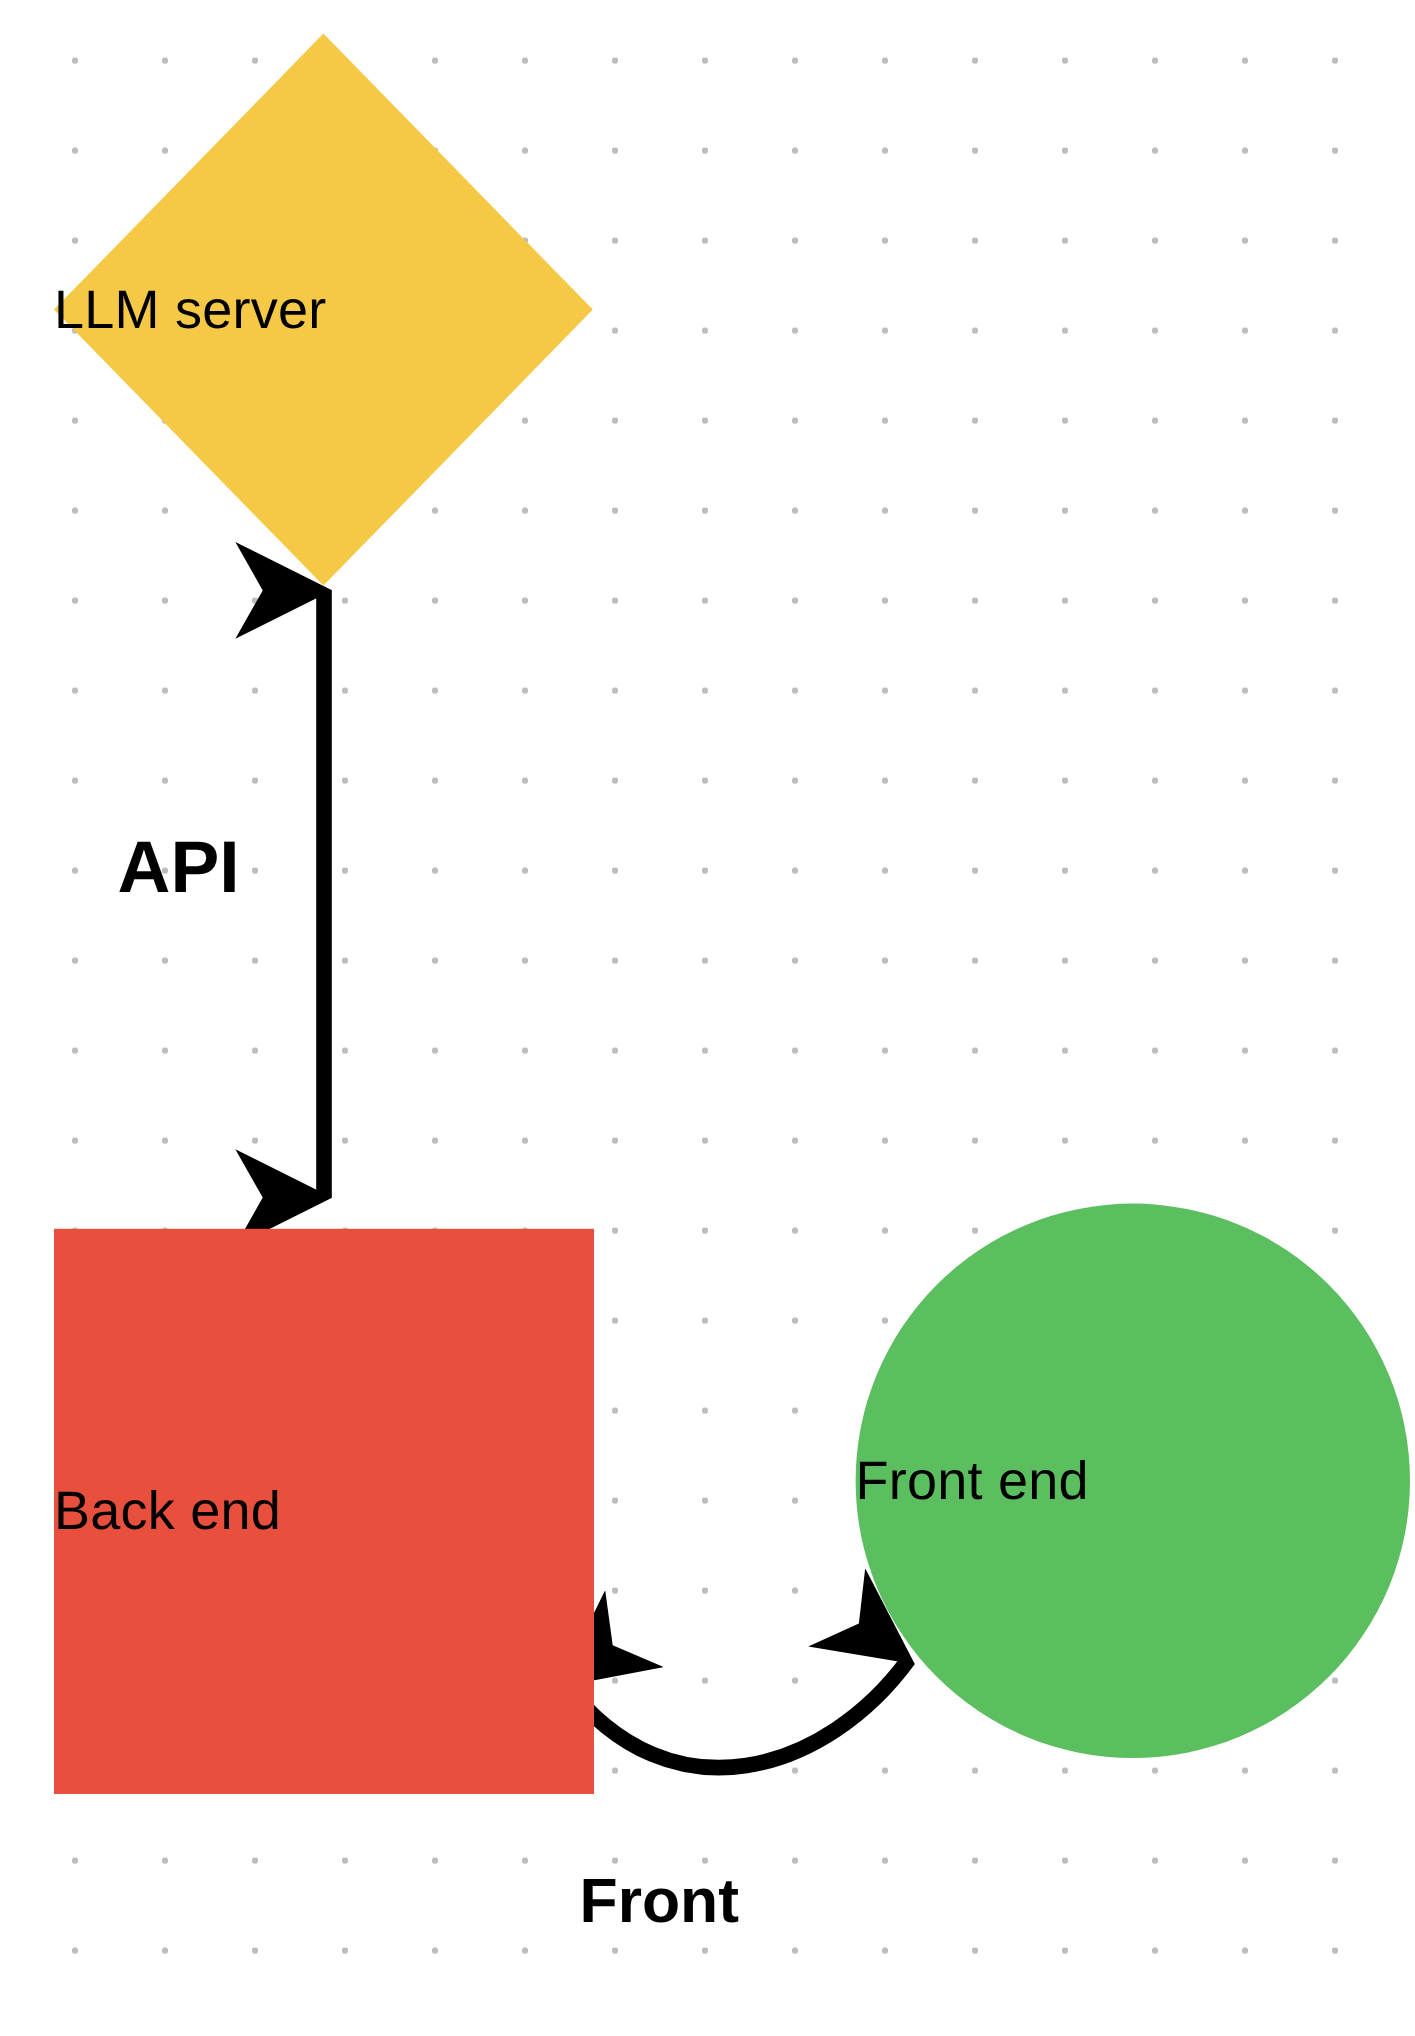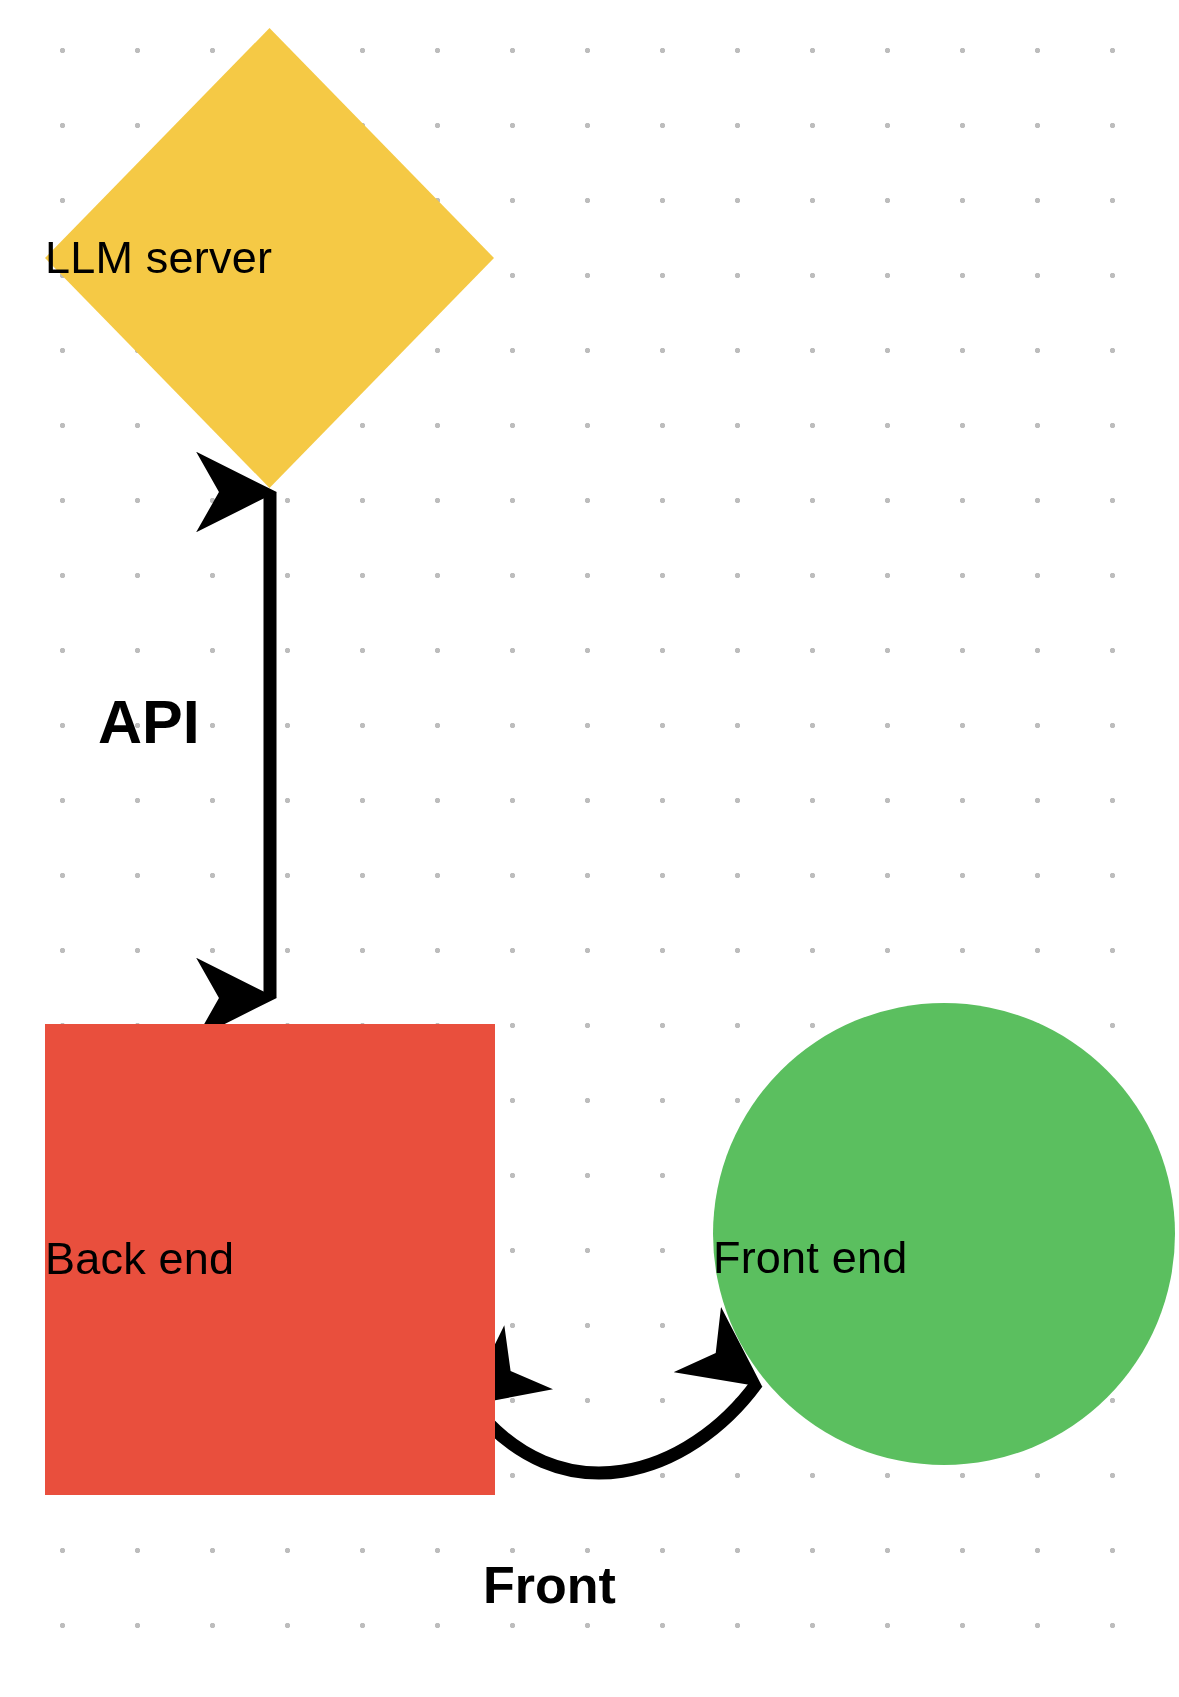--- a/index.html
+++ b/index.html
@@ -70,21 +70,20 @@
     position: absolute;
     left: 713px;
     top: 1003px;
     width: 462px;
     height: 462px;
     background: #5BBF5F;
     border-radius: 50%;
   }
   #frontend-node .shape-label {
     top: 208px;
-    margin-top: 24px;
   }
 
   
   #connectors {
     position: absolute;
     left: 0;
     top: 0;
     width: 1179px;
     height: 1697px;
     pointer-events: none;

